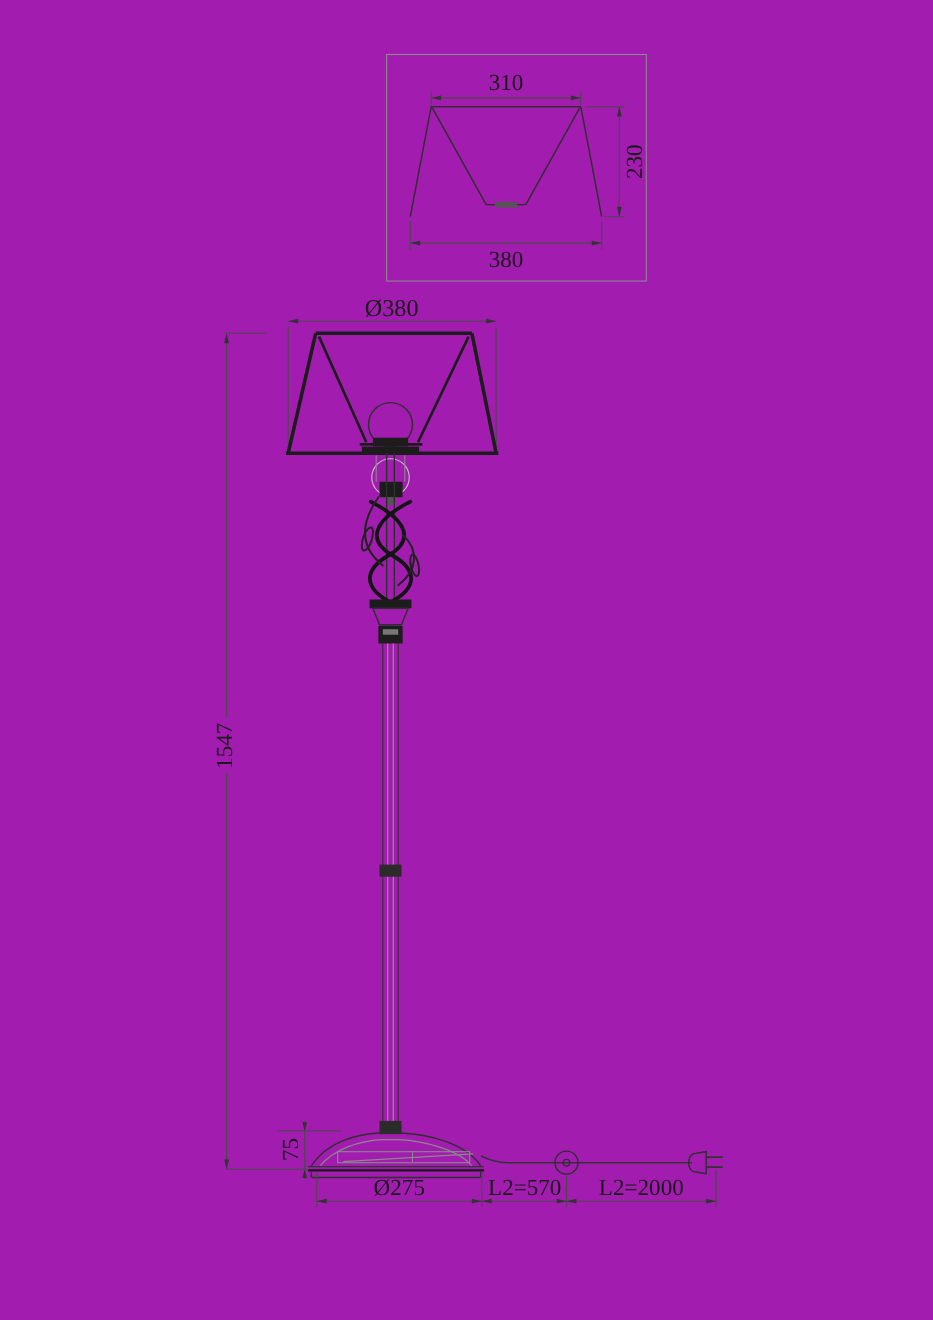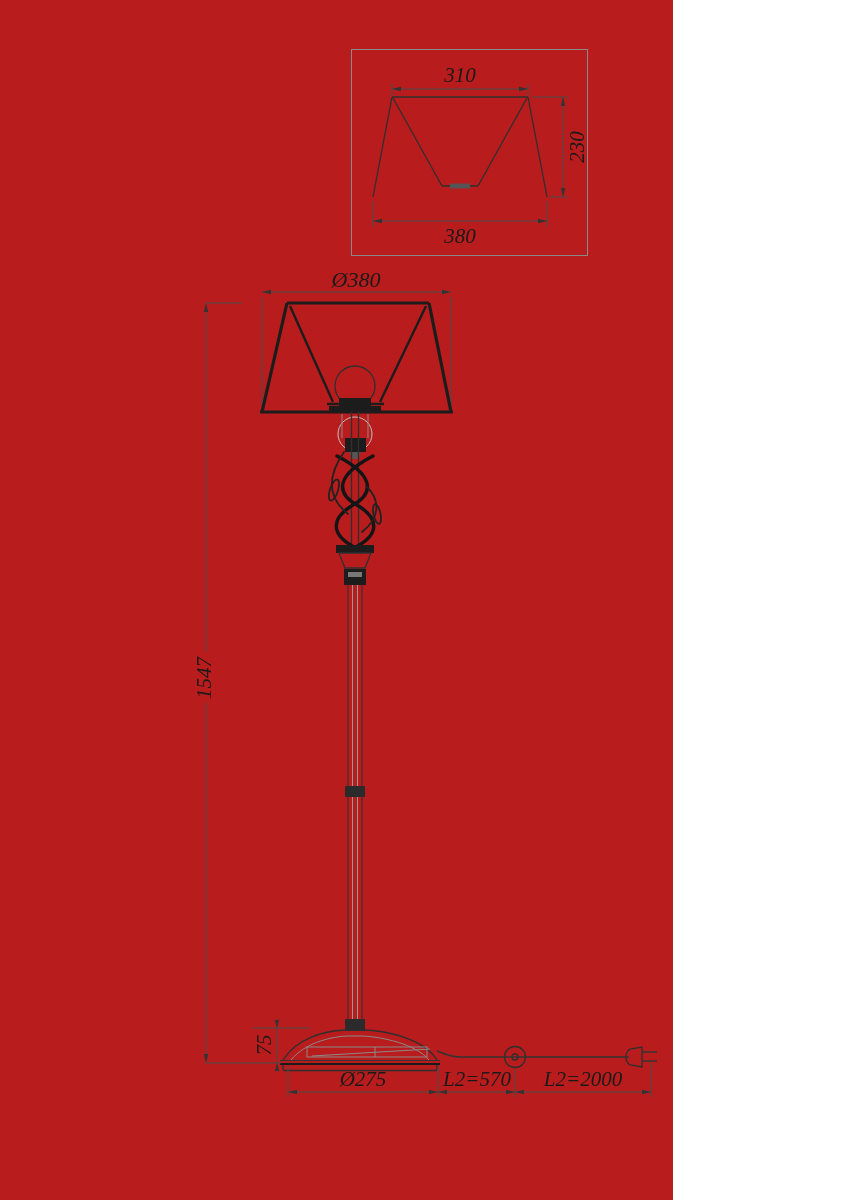--- a/index.html
+++ b/index.html
@@ -1,16 +1,16 @@
 <!DOCTYPE html>
 <html><head>
 <meta charset="utf-8">
 <style>
   html,body { margin:0; padding:0; background:#ffffff; }
-  .page { width:673px; height:1200px; position:relative; background:#b91c1c; overflow:hidden;font-style:italic; }
+  .page { width:848px; height:1200px; position:relative; background:#a21caf; overflow:hidden; }
   svg { display:block; }
   .dim-text { font-family:"Liberation Serif", serif; font-size:21px; fill:#1a1a1a; }
   .dim-text-lg { font-family:"Liberation Serif", serif; font-size:22px; fill:#1a1a1a; }
   .ln-dim   { stroke:#4a4a4a; stroke-width:1; fill:none; }
   .ln-thin  { stroke:#2f2f2f; stroke-width:1.3; fill:none; }
   .ln-hair  { stroke:#8a8a8a; stroke-width:1; fill:none; }
   .ln-ghost { stroke:#c2c2c2; stroke-width:1; fill:none; }
   .ln-thick { stroke:#1c1c1c; stroke-width:3.2; fill:none; }
   .ln-inner { stroke:#1c1c1c; stroke-width:2.4; fill:none; }
   .ln-orn   { stroke:#141414; stroke-width:3.4; fill:none; stroke-linecap:round; }

